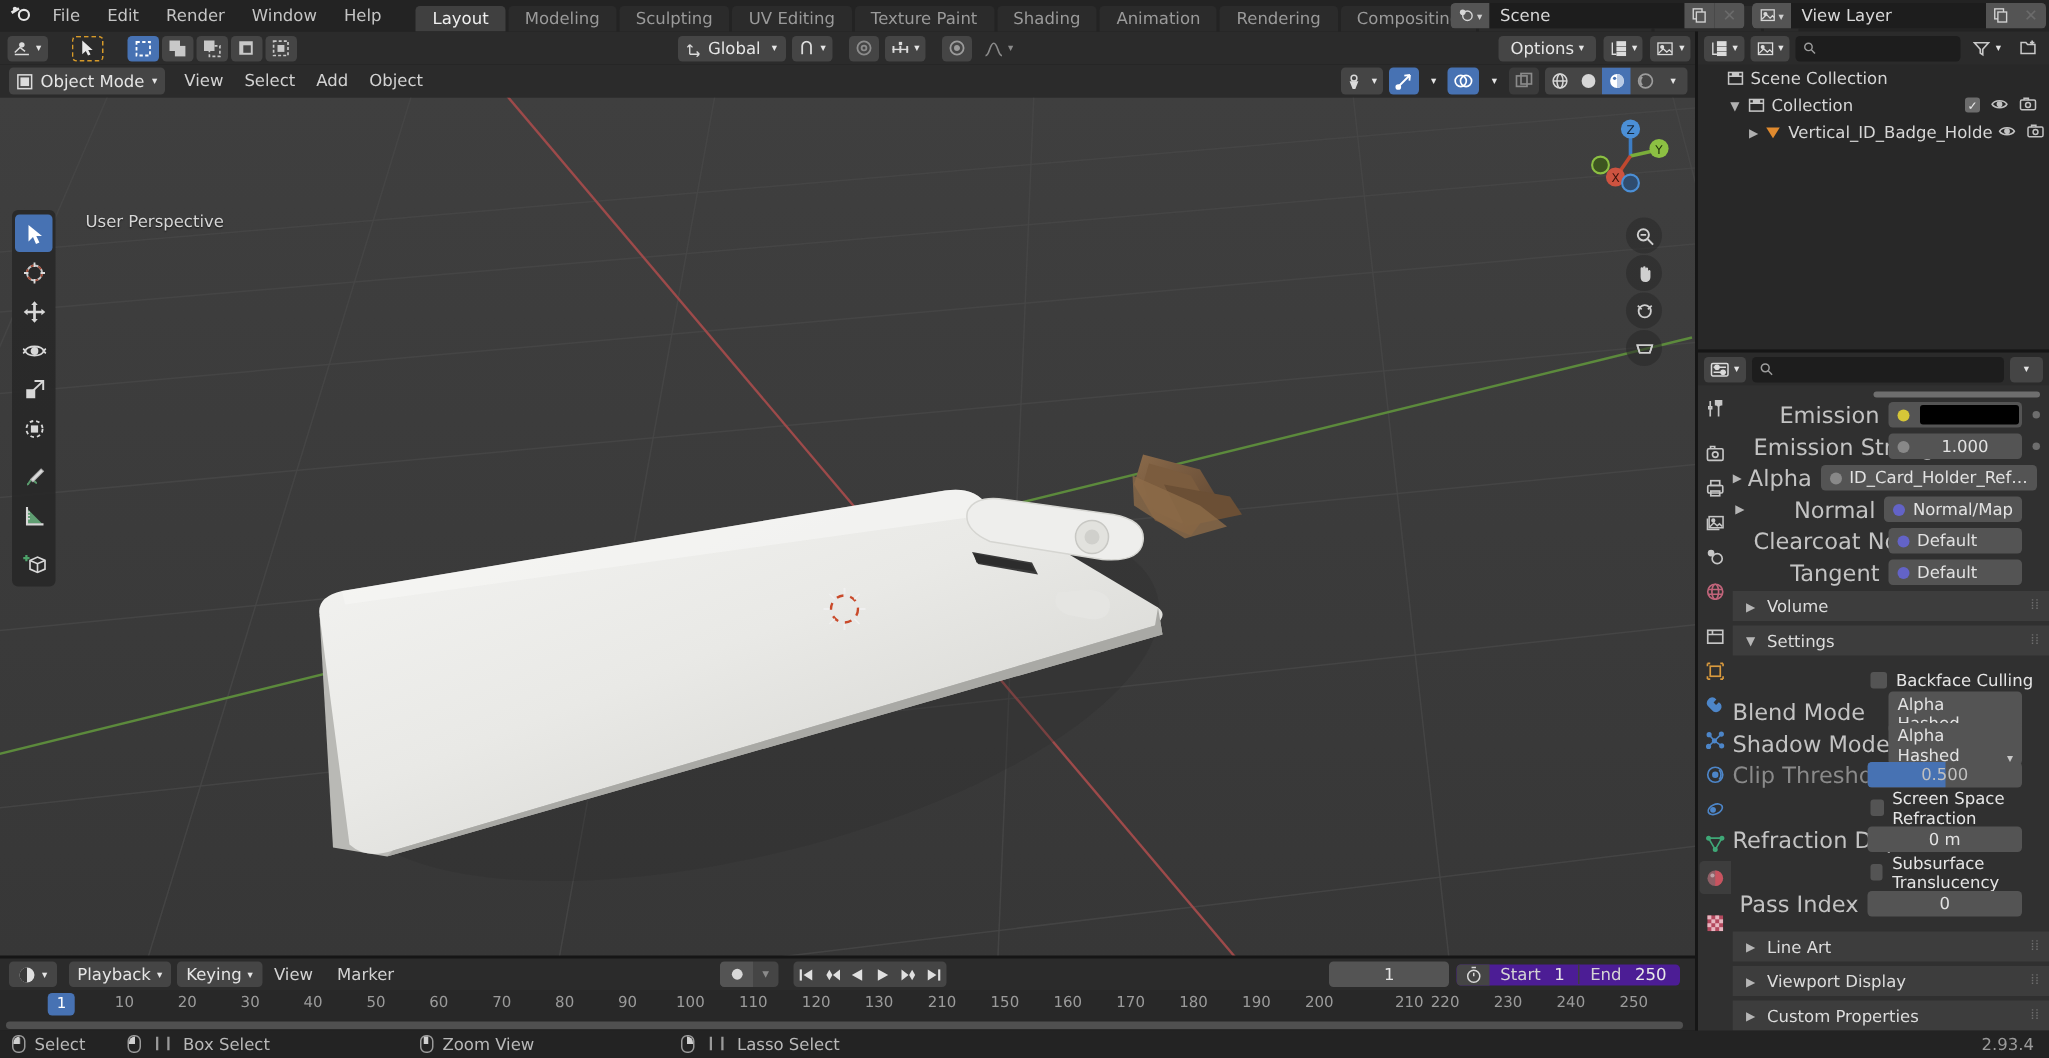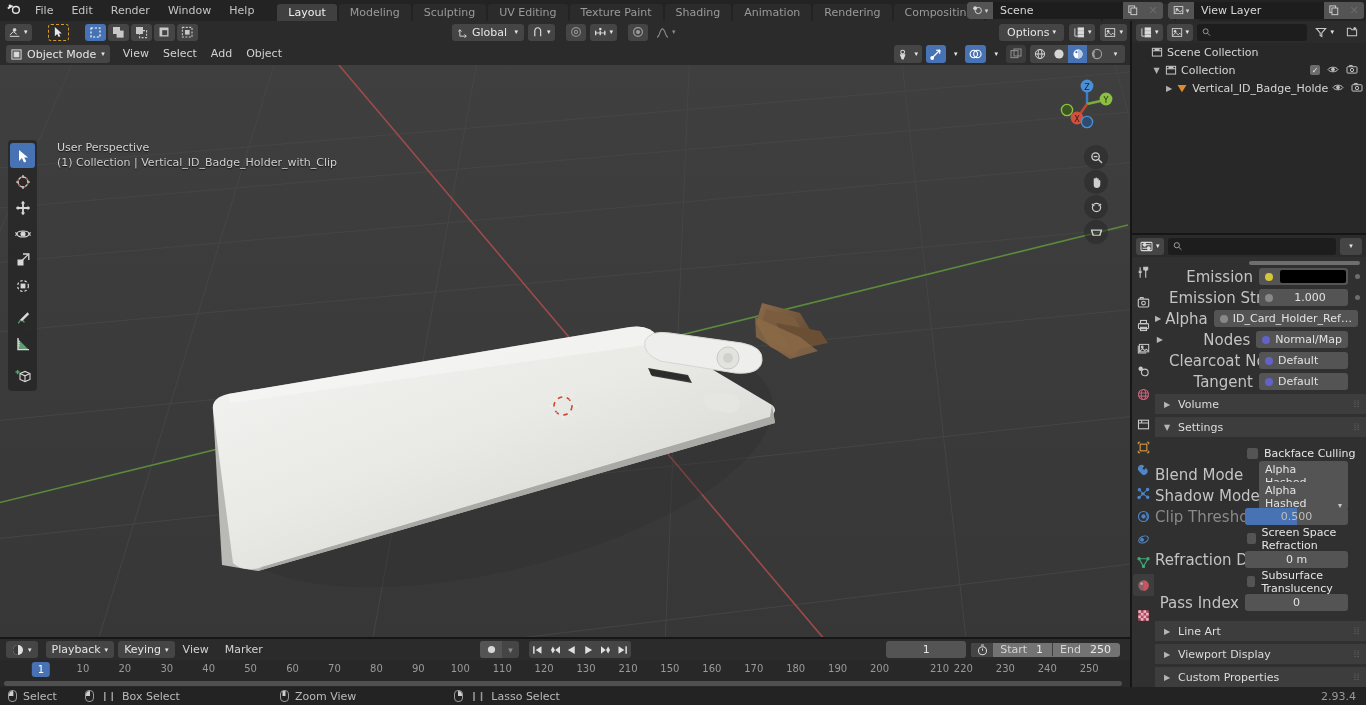--- a/index.html
+++ b/index.html
@@ -114,21 +114,21 @@
   
   .timeline{ position:absolute; left:0; top:639px; width:1130px; height:48px; background:#282828; }
   .tl-header{ height:21px; background:#2b2b2b; display:flex; align-items:center; padding-left:6px; gap:4px; }
   .tl-drop{ height:17px; background:#454545; border-radius:3px; display:flex; align-items:center;
             padding:0 6px; gap:4px; font-size:11px; }
   .tl-menu{ padding:0 8px; font-size:11px; color:#d2d2d2; height:17px; line-height:17px; }
   .trans-grp{ display:flex; background:#454545; border-radius:3px; height:17px; overflow:hidden; }
   .tbtn2{ width:17px; display:flex; align-items:center; justify-content:center; font-size:9px; color:#d8d8d8; }
   .frame-fld{ width:80px; height:17px; background:#545454; border-radius:3px; display:flex;
               align-items:center; justify-content:center; font-size:11px; }
-  .se-grp{ display:flex; align-items:center; height:14px; background:#737373; border-radius:3px; overflow:hidden; }
+  .se-grp{ display:flex; align-items:center; height:14px; background:#4c1d95; border-radius:3px; overflow:hidden; }
   .se-ic{ width:22px; height:17px; background:#454545; display:flex; align-items:center; justify-content:center; }
   .se-lbl{ padding:0 7px; font-size:11px; color:#d4d4d4; }
   .se-val{ padding:0 9px 0 2px; font-size:11px; color:#e8e8e8; }
   .tl-ruler{ position:relative; height:20px; background:#282828; }
   .tick{ position:absolute; top:3px; font-size:10px; color:#9a9a9a; transform:translateX(-50%); }
   .playhead{ position:absolute; top:2px; height:15px; background:#4772b3; border-radius:3px;
              display:flex; align-items:center; justify-content:center; color:#fff; font-size:10px;
              padding:0 6px; transform:translateX(-50%); }
   .tl-scroll{ position:absolute; left:4px; bottom:1px; width:1118px; height:5px; }
   .tl-scroll .bar{ height:5px; background:#505050; border-radius:3px; width:100%; }
@@ -505,21 +505,20 @@
       <g transform="translate(563,341)">
         <circle r="9" fill="none" stroke="#e8e8e8" stroke-width="1.6"></circle>
         <circle r="9" fill="none" stroke="#c94a2a" stroke-width="1.6" stroke-dasharray="4.6 4.6"></circle>
         <path d="M0 -14 L0 -10 M0 10 L0 14 M-14 0 L-10 0 M10 0 L14 0" stroke="#f0f0f0" stroke-width="1.3"></path>
         <path d="M-10 -10 L-6.5 -6.5 M10 -10 L6.5 -6.5 M-10 10 L-6.5 6.5 M10 10 L6.5 6.5" stroke="#f0f0f0" stroke-width="1"></path>
       </g>
     </svg>
 
     <div class="vp-text">
       <div>User Perspective</div>
-      <div class="l2">(1) Collection | Vertical_ID_Badge_Holder_with_Clip</div>
     </div>
 
     <div class="lefttools">
       <div class="ltool active">
         <svg width="16" height="16" viewBox="0 0 16 16" fill="#fff">
             <path d="M4 2 L4 13 L7 10 L9 14.6 L11.3 13.6 L9.2 9.4 L13 9.4 Z"></path>
           </svg>
       </div>
       <div class="ltool">
         <svg width="16" height="16" viewBox="0 0 16 16" fill="none">
@@ -885,21 +884,21 @@
               <span class="exp">▶</span>
               <span class="plabel">Alpha</span>
               <div class="pfield">
                 <span class="socket" style="background:#888888;"></span>
                 <span style="">ID_Card_Holder_Ref…</span>
               </div>
               <span class="dot-r" style="background:transparent;"></span>
             </div>
             <div class="prow">
               <span class="exp">▶</span>
-              <span class="plabel">Nodes</span>
+              <span class="plabel">Normal</span>
               <div class="pfield">
                 <span class="socket" style="background:#6363c7;"></span>
                 <span style="">Normal/Map</span>
               </div>
               <span class="dot-r" style="background:transparent;"></span>
             </div>
             <div class="prow">
               <span class="exp"></span>
               <span class="plabel">Clearcoat Normal</span>
               <div class="pfield">

